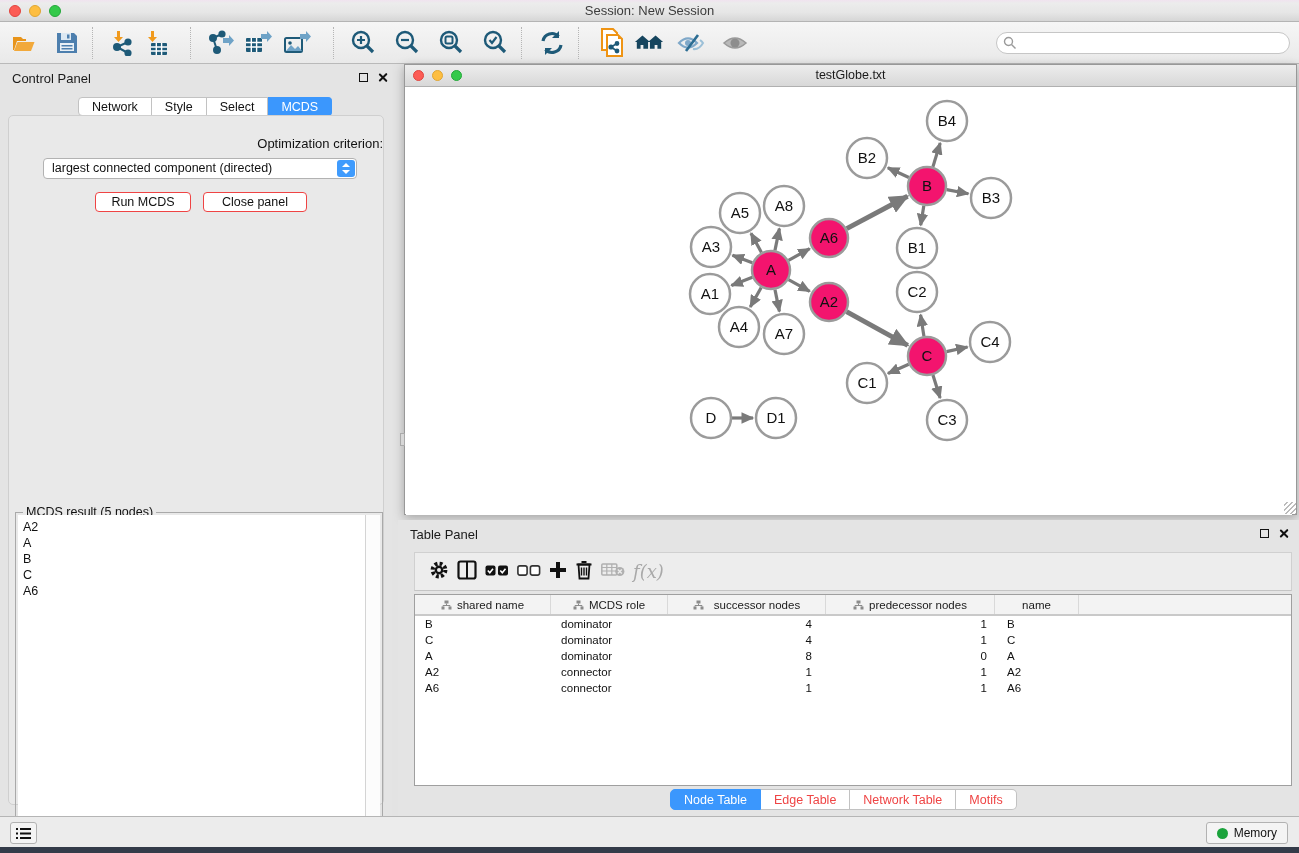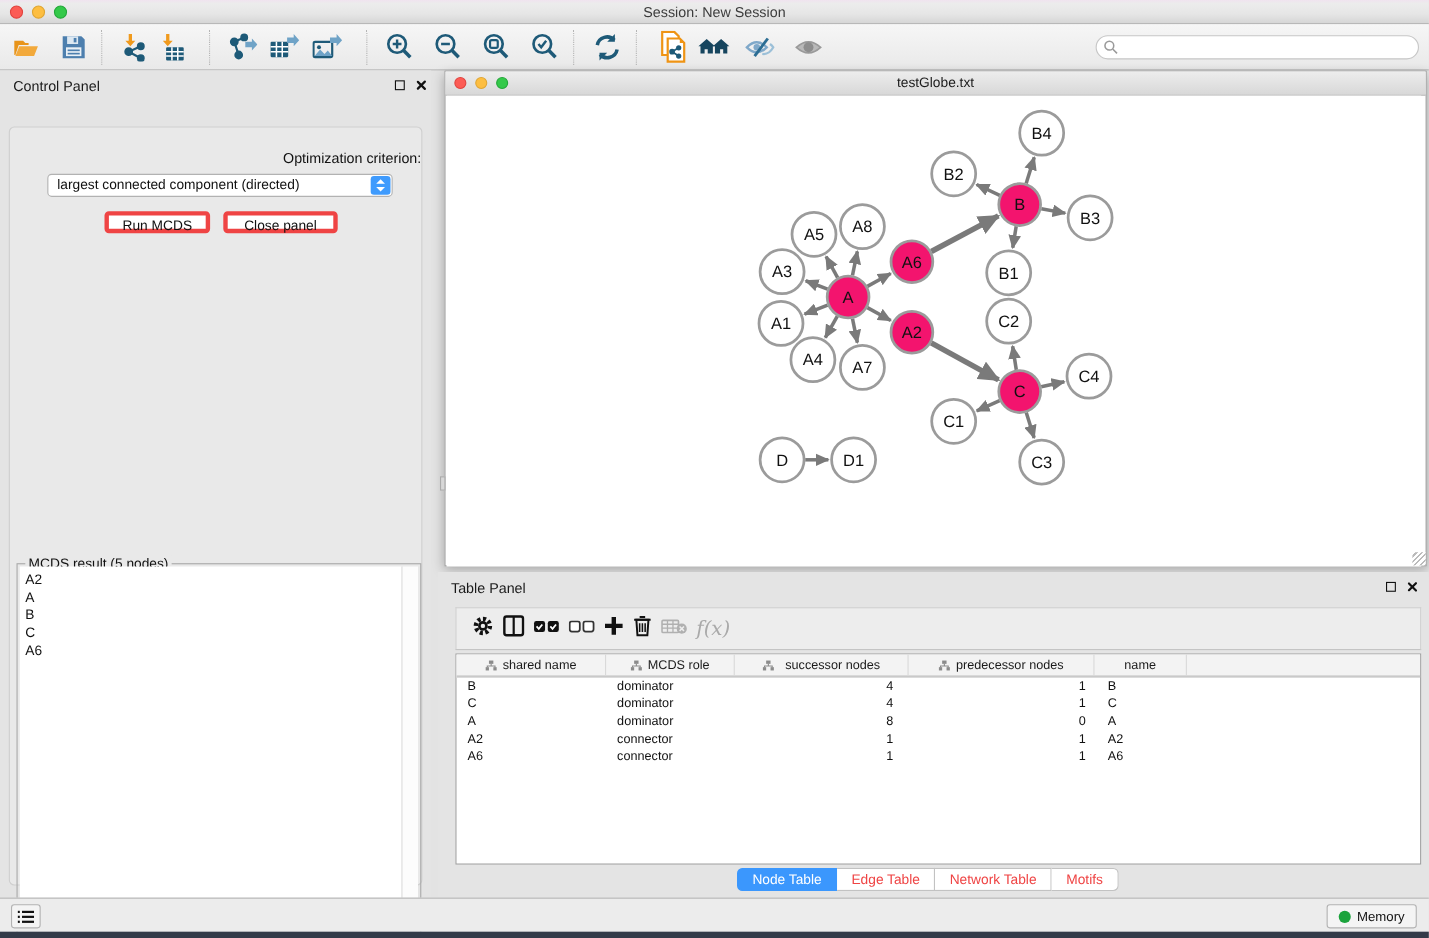--- a/index.html
+++ b/index.html
@@ -45,21 +45,21 @@
 
   #cp-inner { position:absolute; left:8px; top:51px; width:376px; height:690px;
     background:#e9e9e9; border:1px solid #cfcfcf; border-radius:5px; }
   #opt-label { position:absolute; left:0; top:20px; width:100%; text-align:right; font-size:13px; color:#111; }
   #criterion { position:absolute; left:34px; top:42px; width:314px; height:21px; background:#fff;
     border:1px solid #b2b2b2; border-radius:4px; font-size:12.5px; line-height:19px; padding-left:8px; color:#111; }
   #criterion .stepper { position:absolute; right:1px; top:1px; width:18px; height:17px; background:#3f9bfd; border-radius:3px; }
   .chev { position:absolute; left:5px; width:0; height:0; border-left:4px solid transparent; border-right:4px solid transparent; }
   .chev.up { top:3px; border-bottom:4px solid #fff; }
   .chev.dn { bottom:3px; border-top:4px solid #fff; }
-  .cp-btn { position:absolute; top:76px; height:20px; background:#fff; border:4px solid #ef4444;
+  .cp-btn { position:absolute; top:76px; height:20px; background:#fff; border:1px solid #ef4444;
     border-radius:4px; font-size:12.5px; color:#111; text-align:center; line-height:18px; }
   #run-btn { left:86px; width:96px; } #closep-btn { left:194px; width:104px; }
 
   #result-group { position:absolute; left:6px; top:396px; width:368px; height:337px; border:1px solid #a9a9a9; }
   #result-title { position:absolute; left:7px; top:-8px; background:#e9e9e9; padding:0 3px; font-size:12.5px; color:#111; }
   #result-list { position:absolute; left:2px; top:2px; right:16px; bottom:2px; background:#fff; border-right:1px solid #d4d4d4;
     font-size:12.5px; color:#111; padding:4px 0 0 5px; overflow:hidden; }
   #result-list .item { line-height:16px; }
   #result-scroll { position:absolute; right:2px; top:2px; width:14px; bottom:2px; background:#fcfcfc; }
 
@@ -265,20 +265,26 @@
       </svg>
     <input id="search-input" type="text" placeholder="" style="">
   </div>
 </div>
 
 <div id="control-panel" class="abs">
   <div class="panel-head">
     <span class="panel-title">Control Panel</span>
     <span class="float-ico" style="left:359px"></span>
     <span class="close-ico" style="left:377px"></span>
+  </div>
+  <div id="cp-tabs">
+    <div class="cp-tab">Network</div>
+    <div class="cp-tab">Style</div>
+    <div class="cp-tab">Select</div>
+    <div class="cp-tab active">MCDS</div>
   </div>
   <div id="cp-inner">
     <div id="opt-label">Optimization criterion:</div>
     <div id="criterion">
       <span>largest connected component (directed)</span>
       <span class="stepper">
           <span class="chev up"></span>
           <span class="chev dn"></span>
         </span>
     </div>

